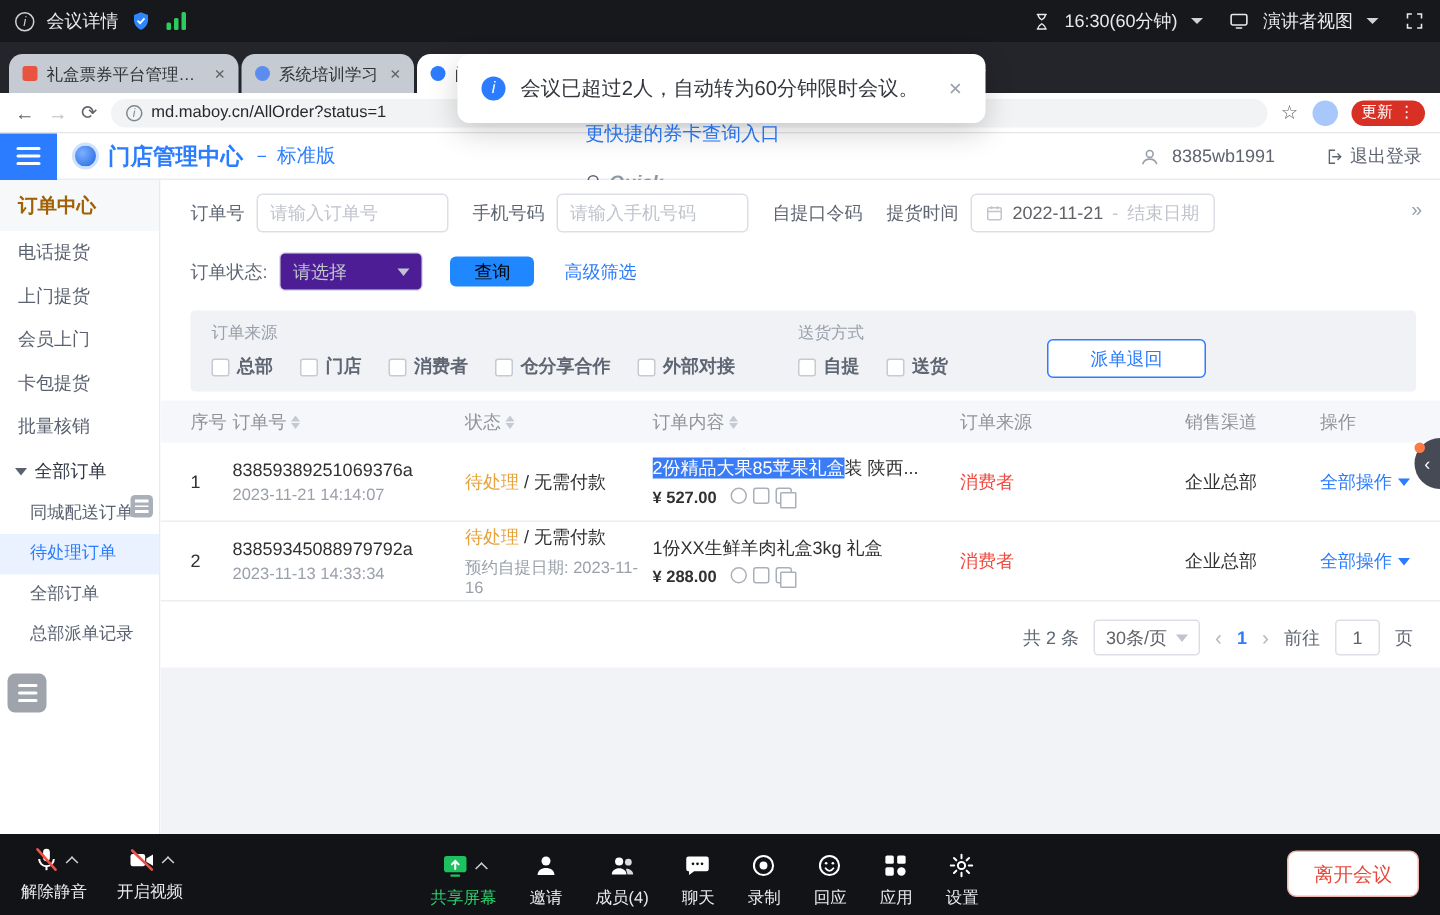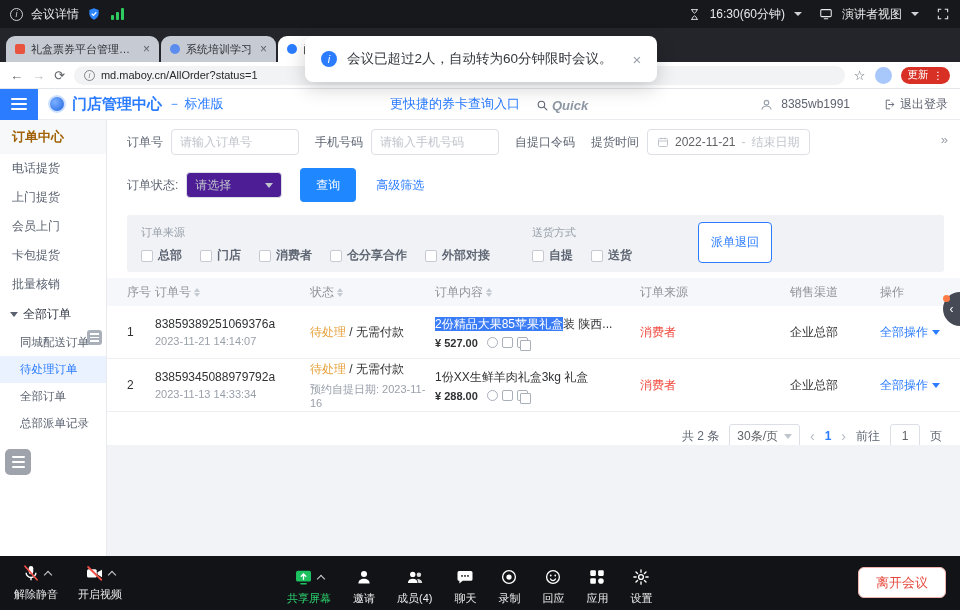--- a/index.html
+++ b/index.html
@@ -47,21 +47,21 @@
     gap:4px;padding:0 7px;font-size:10.5px;}
   
   .appheader{height:31px;background:#fff;display:flex;align-items:center;border-bottom:1px solid #ececf0;position:relative;}
   .hamb{width:38px;height:31px;background:#2b7cff;display:flex;flex-direction:column;justify-content:center;align-items:center;gap:3px;flex:none;}
   .hamb i{width:16px;height:2px;background:#fff;display:block;border-radius:1px;}
   .brand{display:flex;align-items:center;gap:6px;margin-left:10px;}
   .logoc{width:18px;height:18px;border-radius:50%;background:radial-gradient(circle at 35% 35%,#7cb0ff,#1f66e0);
     border:2px solid #cfe1ff;flex:none;}
   .brandname{color:#2b7cff;font-weight:700;font-size:15px;}
   .edition{color:#2b7cff;font-size:13px;}
-  .quick{position:absolute;left:390px;display:flex;align-items:flex-end;gap:16px;font-size:13px;}
+  .quick{position:absolute;left:390px;display:flex;align-items:flex-start;gap:16px;font-size:13px;flex-direction:column;}
   .quicklink{color:#2b7cff;}
   .quicktag{display:flex;align-items:center;gap:3px;color:#8e98a5;font-weight:700;font-style:italic;}
   .hright{margin-left:auto;display:flex;align-items:center;gap:7px;padding-right:12px;font-size:12px;color:#5d6470;}
   .logout-group{display:flex;align-items:center;gap:4px;margin-left:26px;}
   
   .sidebar{position:absolute;left:0;top:92px;width:107px;bottom:0;background:#fff;
     border-right:1px solid #e8eaee;font-size:12px;color:#5a6270;overflow:hidden;}
   .sec{height:34px;line-height:34px;padding-left:12px;font-weight:700;font-size:13px;color:#a16207;background:#f7f8fa;}
   .sitem{height:29px;line-height:29px;padding-left:12px;}
   .sgroup{height:30px;padding-left:10px;color:#2f3542;display:flex;align-items:center;gap:5px;}
@@ -78,31 +78,31 @@
   .finput{height:26px;border:1px solid #dcdfe6;border-radius:4px;padding:0 8px;font-size:12px;
     color:#606266;background:#fff;width:128px;outline:none;}
   input::placeholder{color:#c0c4cc;}
   .ml{margin-left:8px;}
   .datebox{height:26px;border:1px solid #dcdfe6;border-radius:4px;display:flex;align-items:center;
     gap:6px;padding:0 9px;font-size:12px;color:#606266;}
   .datebox .ph{color:#c0c4cc;}
   .selectbox{height:26px;border:1px solid #dcdfe6;border-radius:4px;display:flex;align-items:center;
     justify-content:space-between;padding:0 8px;font-size:12px;color:#c0c4cc;width:96px;background:#4c1d95;}
   .sel-caret{width:0;height:0;border-left:4px solid transparent;border-right:4px solid transparent;border-top:5px solid #c0c4cc;}
-  .btn-primary{height:34px;background:#1f87ff;color:#ffffff;border:none;border-radius:4px;font-size:12px;
+  .btn-primary{height:20px;background:#1f87ff;color:#000000;border:none;border-radius:4px;font-size:12px;
     padding:0 16px;display:flex;align-items:center;margin-left:10px;}
   .link{color:#2b7cff;font-size:12px;margin-left:12px;}
   .graypanel{margin:13px 16px 0 20px;background:#f0f2f5;border-radius:3px;padding:7px 14px 8px;
     display:flex;align-items:flex-end;gap:42px;}
   .glabel{font-size:11px;color:#98a0ab;margin-bottom:7px;}
   .opts{display:flex;gap:18px;font-size:12px;color:#5f6673;}
   .ck{display:flex;align-items:center;gap:5px;font-weight:bold;}
   .ck i{width:12px;height:12px;border:1px solid #c6cad2;border-radius:2px;background:#fff;flex:none;}
-  .btn-outline{height:41px;border:1px solid #2b7cff;color:#2b7cff;background:#fff;border-radius:4px;
-    font-size:12px;padding:0 12px;display:flex;align-items:center;margin-left:24px;margin-bottom:1px;}
+  .btn-outline{height:26px;border:1px solid #2b7cff;color:#2b7cff;background:#fff;border-radius:4px;
+    font-size:12px;padding:0 28px;display:flex;align-items:center;margin-left:24px;margin-bottom:1px;}
   .tablehead{display:flex;align-items:center;height:28px;background:#f6f7fa;margin-top:6px;
     font-size:12px;color:#909399;padding-left:20px;}
   .trow{display:flex;align-items:center;height:53px;border-bottom:1px solid #eceef2;
     padding-left:20px;font-size:12px;color:#303133;}
   .c0{width:28px;flex:none}.c1{width:155px;flex:none}.c2{width:125px;flex:none}.c3{width:205px;flex:none}
   .c4{width:150px;flex:none}.c5{width:90px;flex:none}.c6{width:76px;flex:none}
   .hcell{display:flex;align-items:center;gap:3px;}
   .sort{display:inline-flex;flex-direction:column;gap:1px;}
   .sort i{width:0;height:0;border-left:3px solid transparent;border-right:3px solid transparent;display:block;}
   .sort .up{border-bottom:4px solid #c5c9d2;}

